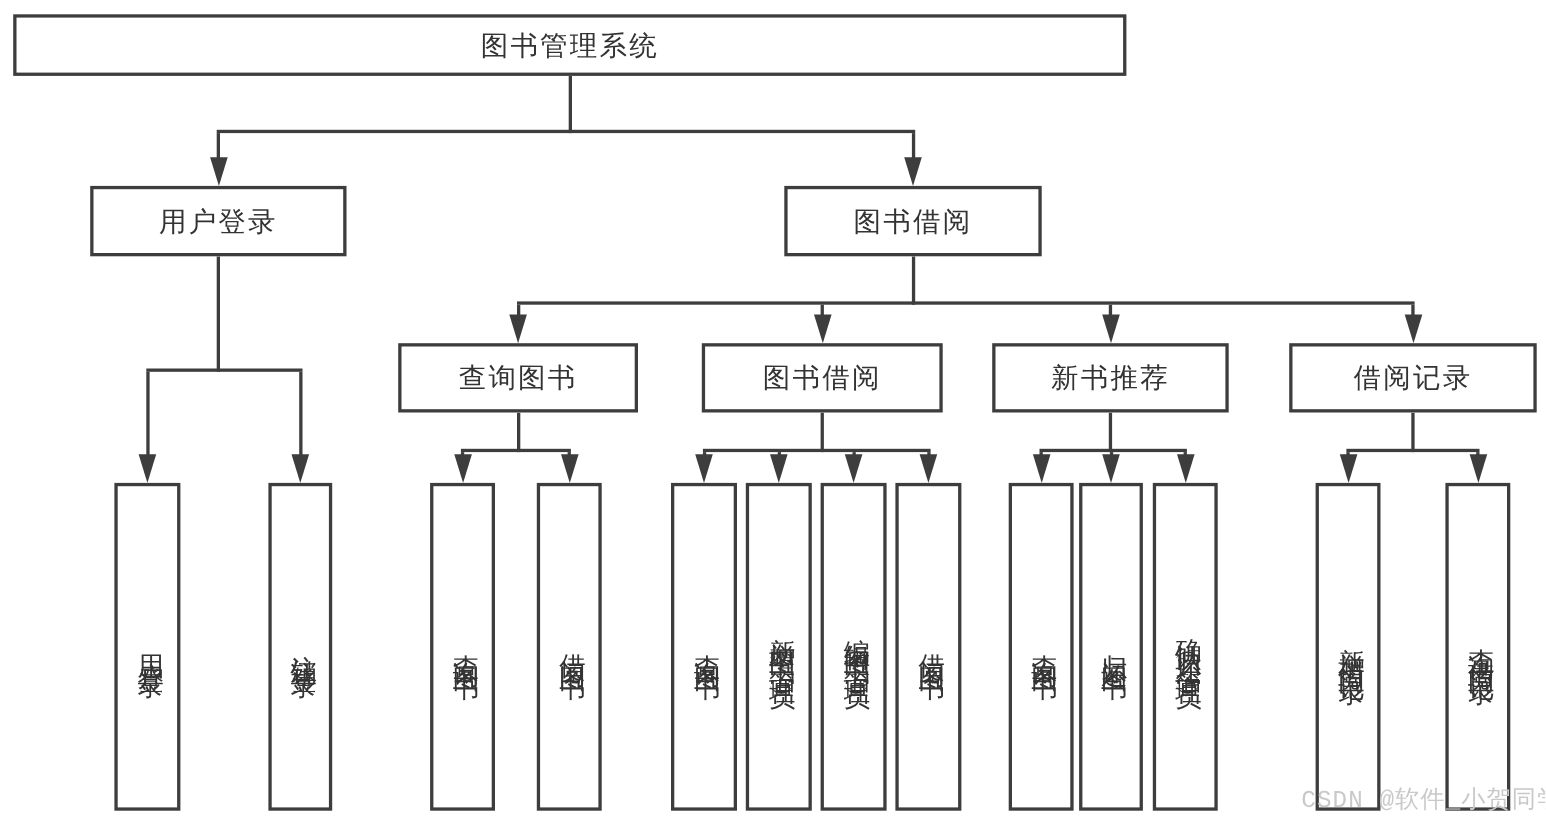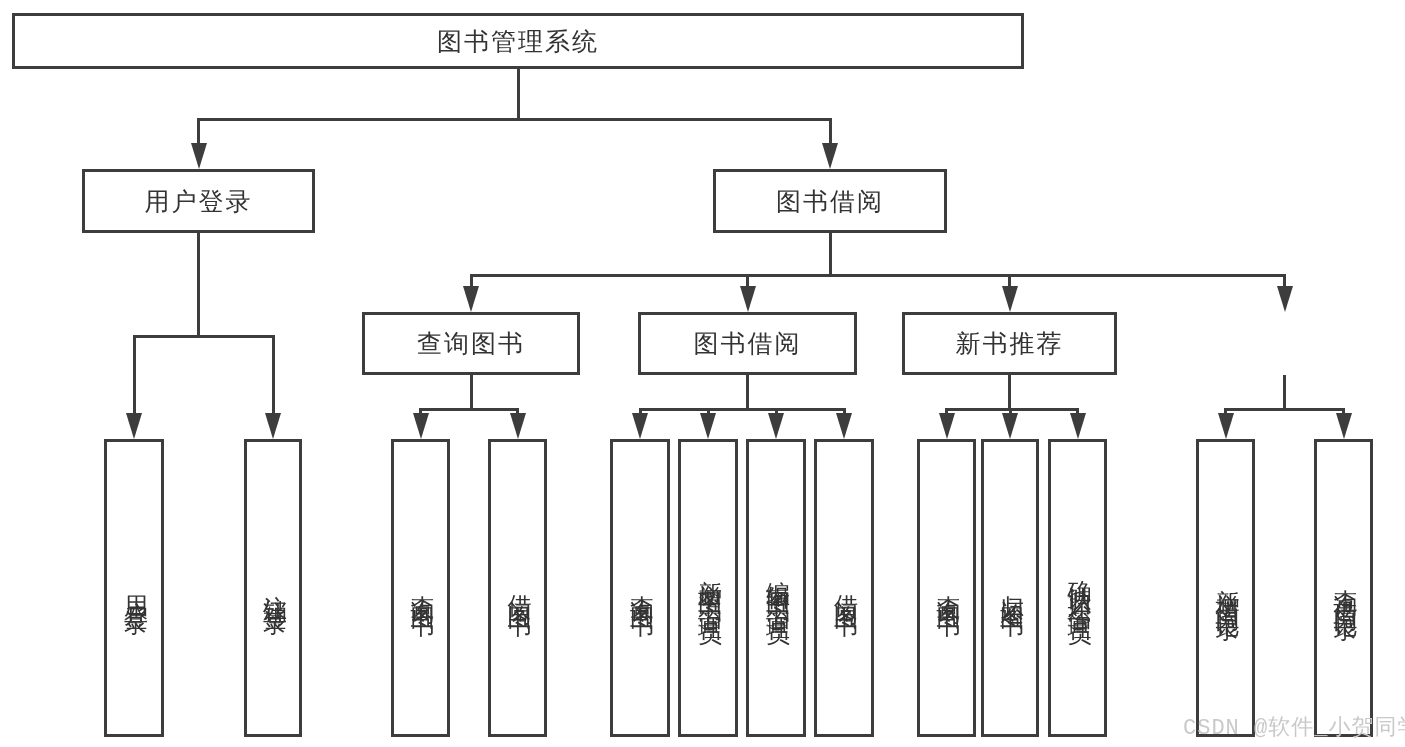--- a/index.html
+++ b/index.html
@@ -59,20 +59,21 @@
 <div id="canvas">
 
   <div class="node root-node">图书管理系统</div>
 
   <div class="node l2-node" style="left:82px;width:233px;">用户登录</div>
   <div class="node l2-node" style="left:713px;width:234px;">图书借阅</div>
 
   <div class="node l3-node" style="left:362px;width:218px;">查询图书</div>
   <div class="node l3-node" style="left:638px;width:219px;">图书借阅</div>
   <div class="node l3-node" style="left:902px;width:215px;">新书推荐</div>
+  <div class="node l3-node" style="left:1172px;width:225px;">借阅记录</div>
 
   <div class="node leaf-node" style="left:104px;width:60px;">用户登录</div>
   <div class="node leaf-node" style="left:244px;width:58px;">注销登录</div>
 
   <div class="node leaf-node" style="left:391px;width:59px;">查询图书</div>
   <div class="node leaf-node" style="left:488px;width:59px;">借阅图书</div>
 
   <div class="node leaf-node" style="left:610px;width:60px;">查询图书</div>
   <div class="node leaf-node" style="left:678px;width:60px;">新增图书（管理员）</div>
   <div class="node leaf-node" style="left:746px;width:60px;">编辑图书（管理员）</div>

